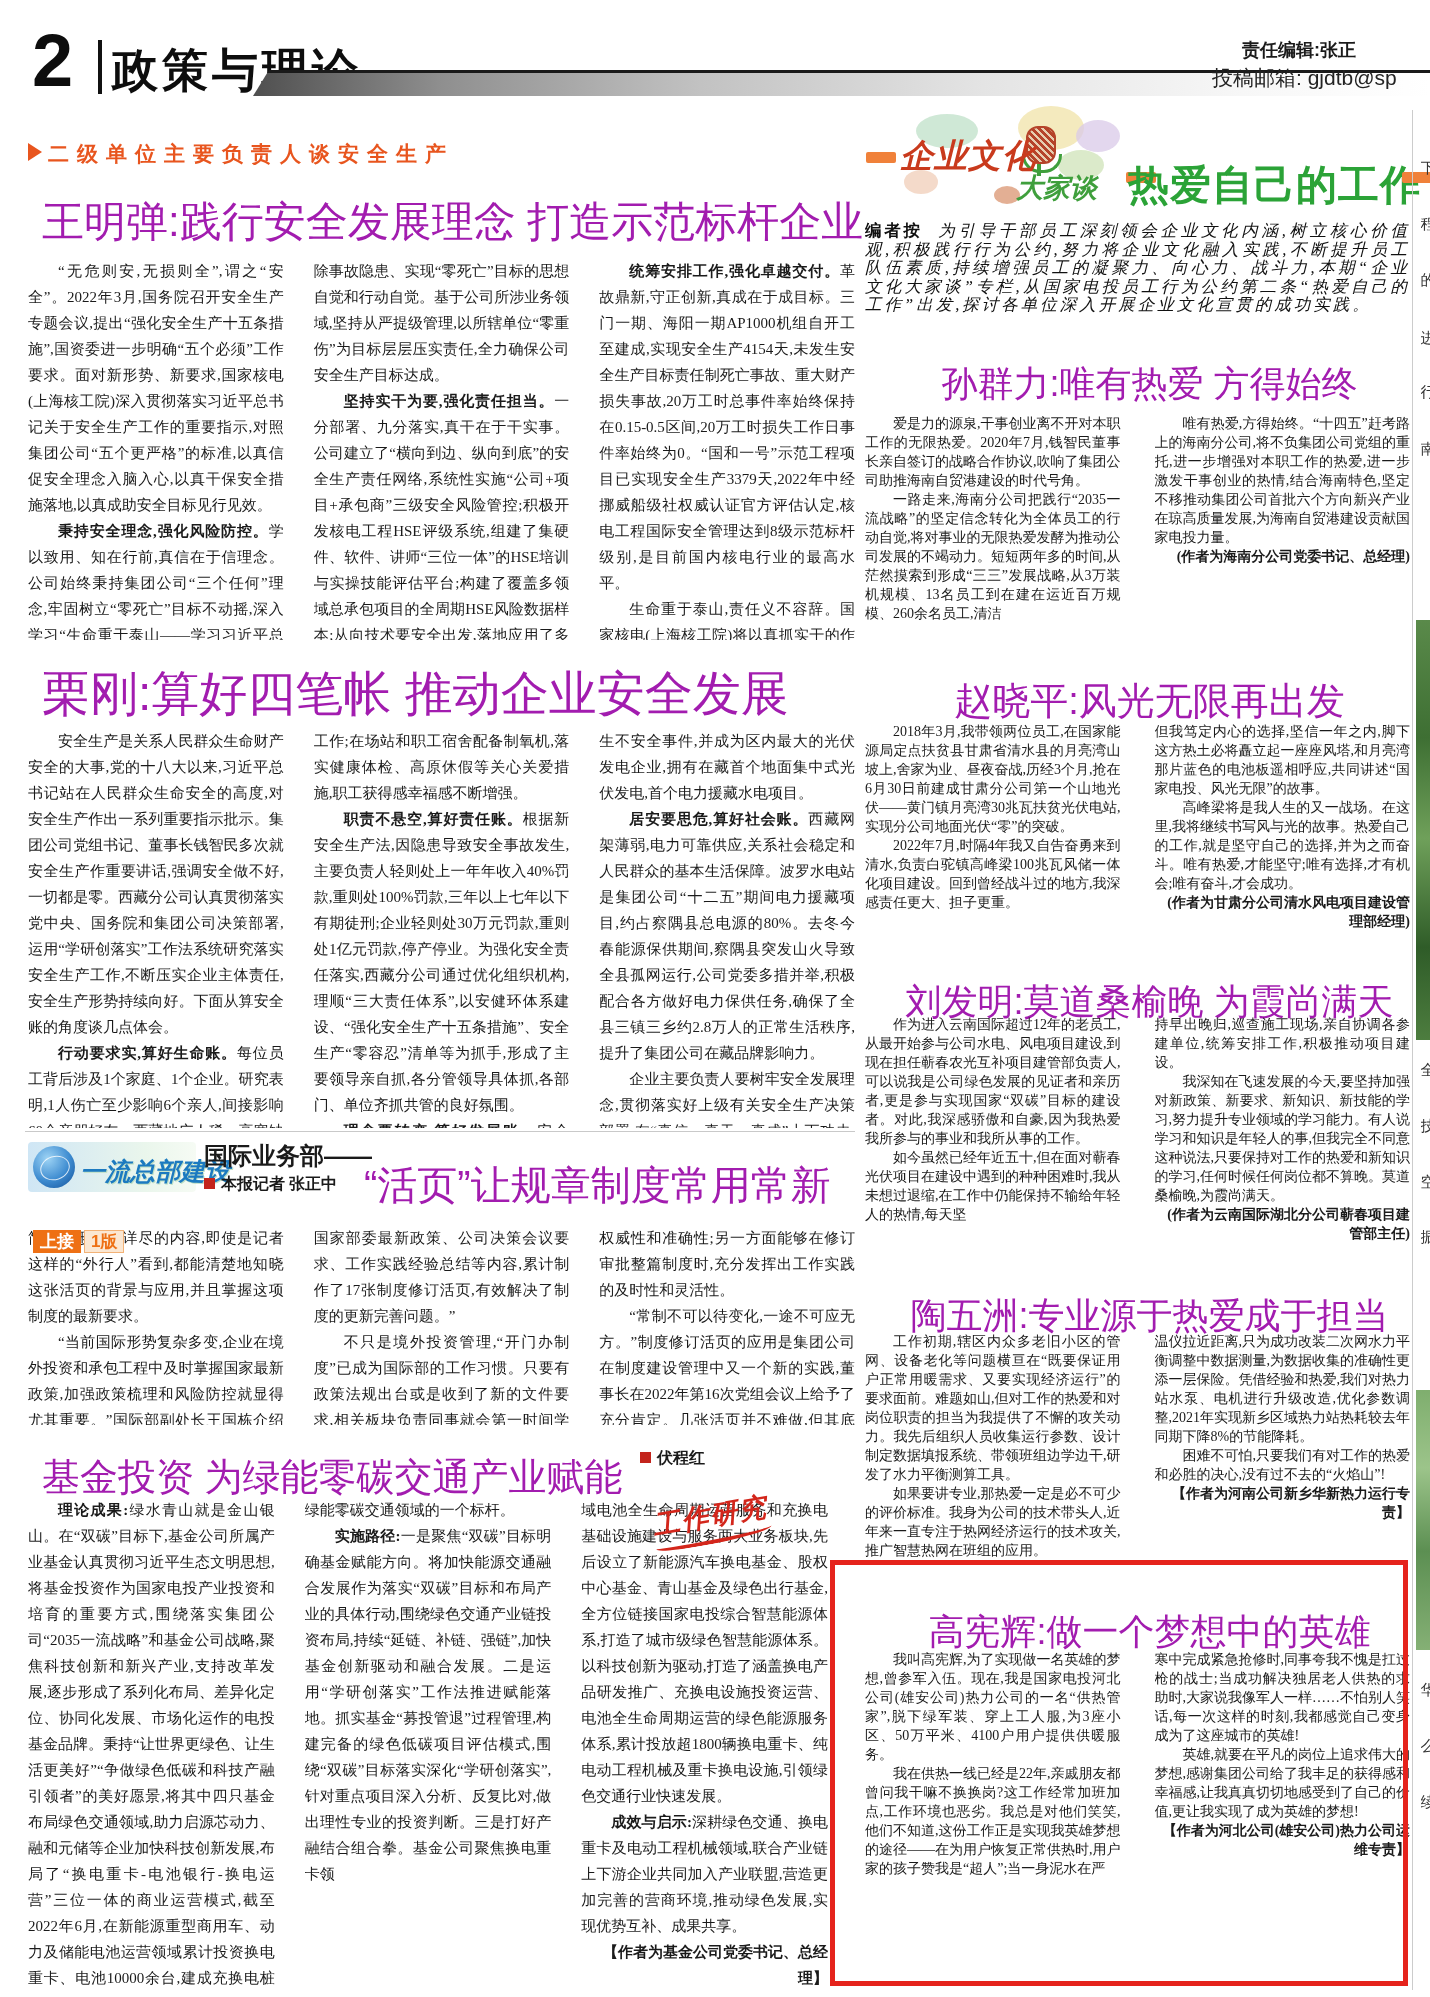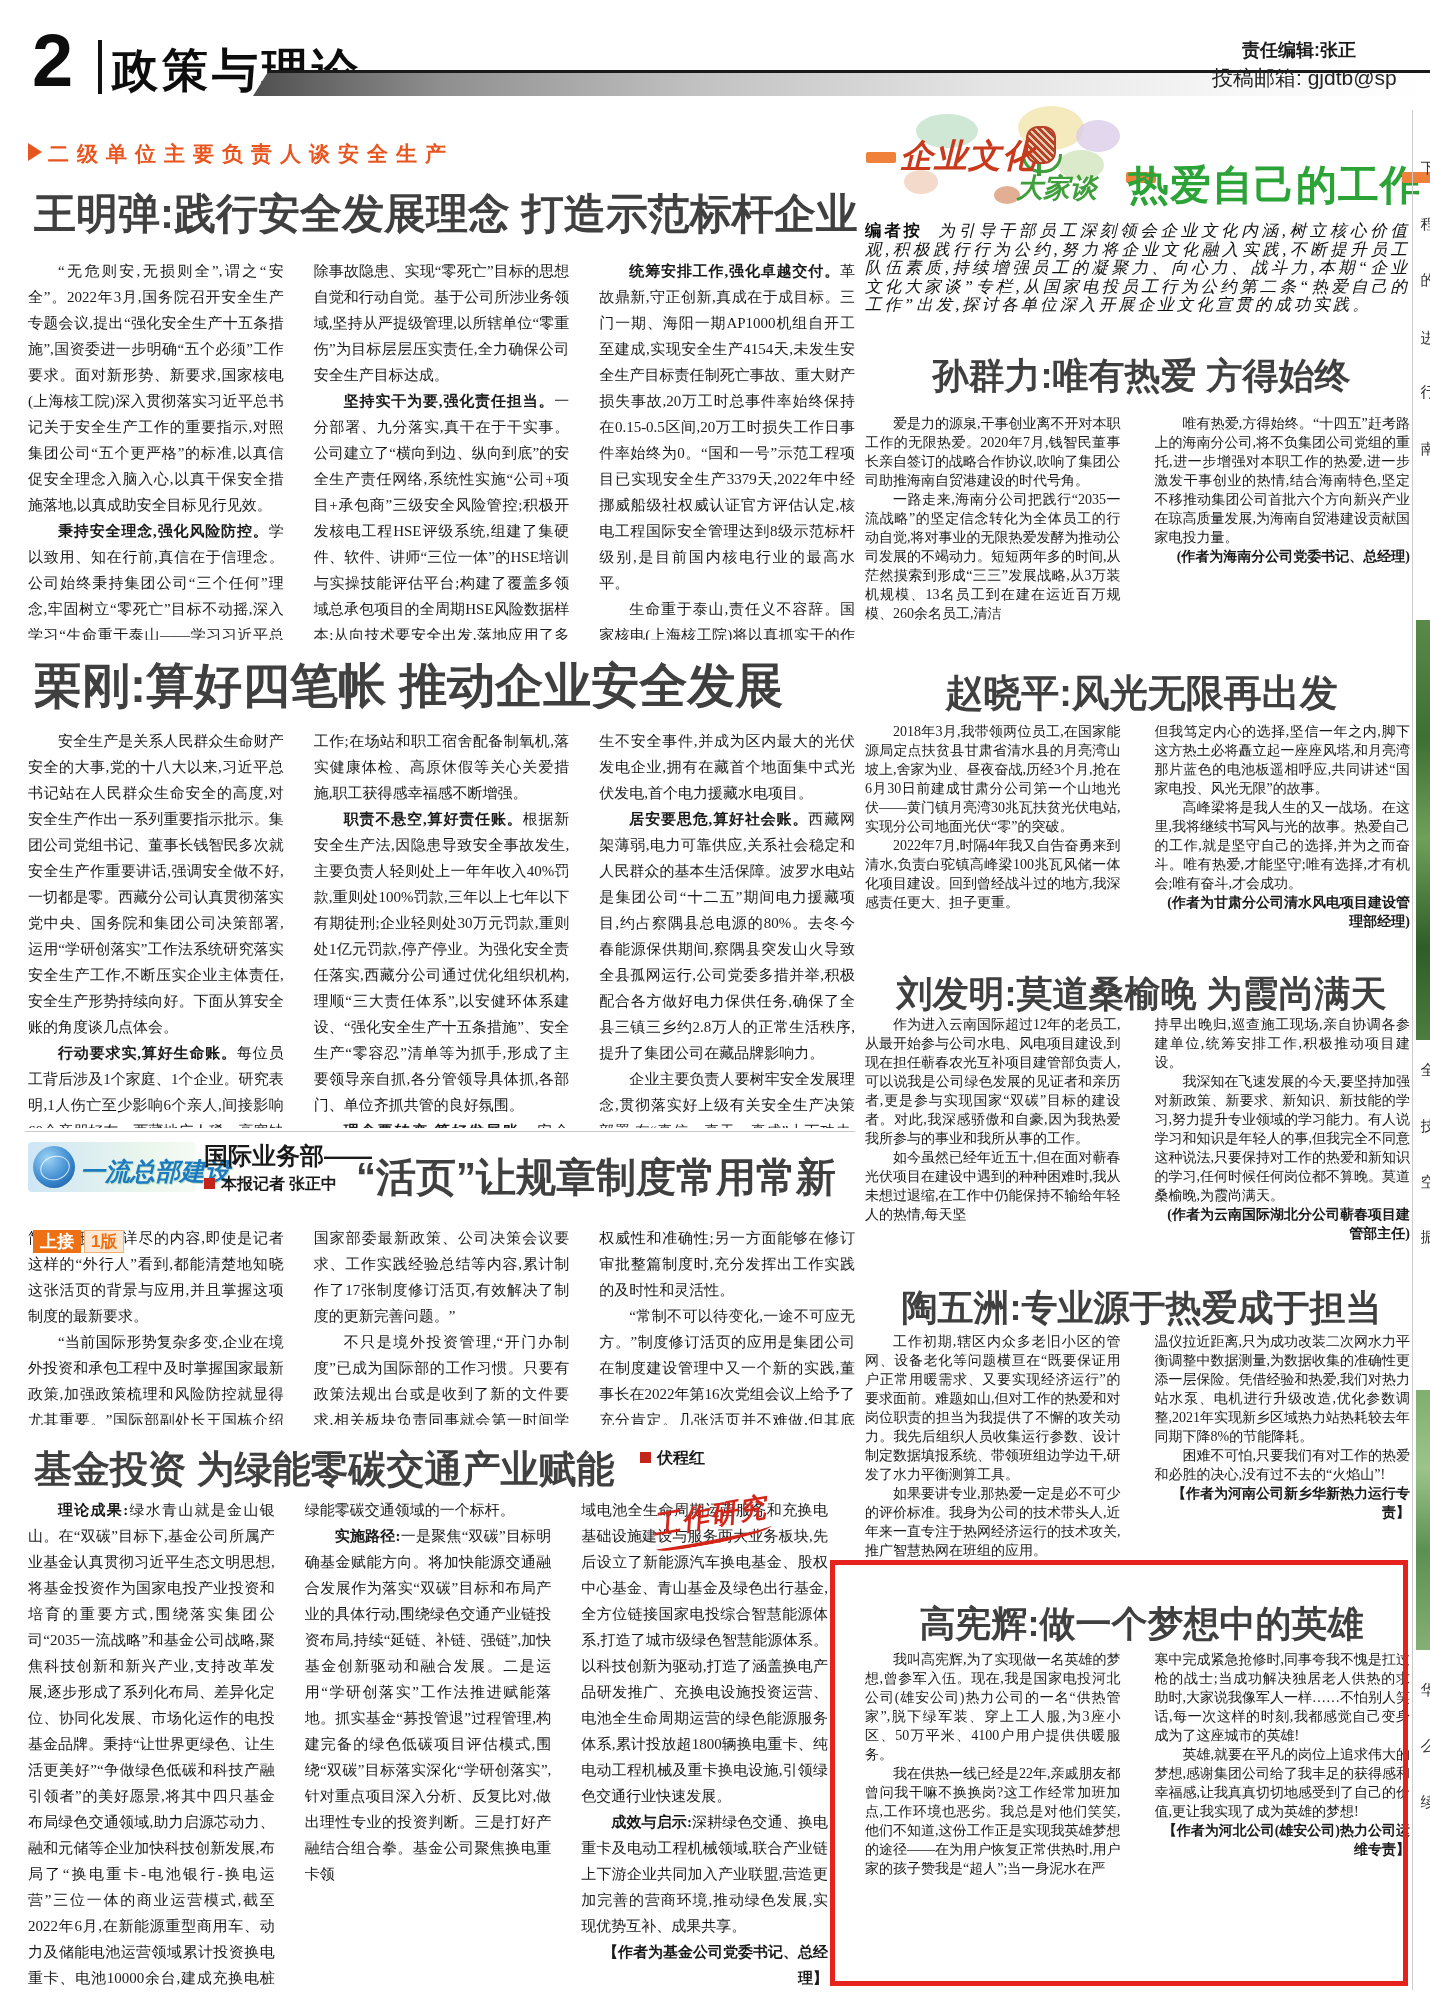--- a/index.html
+++ b/index.html
@@ -12,21 +12,21 @@
   .secname{font-family:"Liberation Sans",sans-serif;font-weight:900;font-size:46px;letter-spacing:4px;color:#0d0d0d;}
   .gradbar{border-top:3px solid #1a1a1a;height:23px;
      background:linear-gradient(90deg,#4f4f4f 0%,#8f8f8f 16%,#c2c2c2 38%,#e4e4e4 62%,#f7f7f7 84%,#fff 100%);
      clip-path:polygon(16px 0,100% 0,100% 100%,0 100%);}
   .edmeta1{font-weight:700;font-size:18px;white-space:nowrap;font-family:"Liberation Sans",sans-serif;}
   .edmeta2{font-size:21px;white-space:nowrap;font-family:"Liberation Sans",sans-serif;color:#222;}
   
   .kicker{color:#e8551e;font-family:"Liberation Sans",sans-serif;font-weight:600;font-size:21px;letter-spacing:8px;white-space:nowrap;}
   .kicker .tri{display:inline-block;width:0;height:0;border-left:14px solid #e8551e;border-top:9px solid transparent;border-bottom:9px solid transparent;margin-right:6px;}
   
-  .hl{margin:4px;font-family:"Liberation Sans","DejaVu Sans",sans-serif;font-weight:700;color:#404040;white-space:nowrap;}
+  .hl{margin:12px;font-family:"Liberation Sans","DejaVu Sans",sans-serif;font-weight:400;color:#a21caf;white-space:nowrap;}
   .hl-c{text-align:center;}
   
   .cols{display:flex;gap:30px;overflow:hidden;}
   .col{flex:1;height:100%;overflow:hidden;text-align:justify;}
   .lcols .col{font-size:15px;line-height:26px;}
   .rcols{gap:34px;}
   .rcols .col{font-size:14px;line-height:19px;}
   .para{margin:0;text-indent:2em;}
   .para b{font-weight:700;}
   .para.cont{text-indent:0;}

